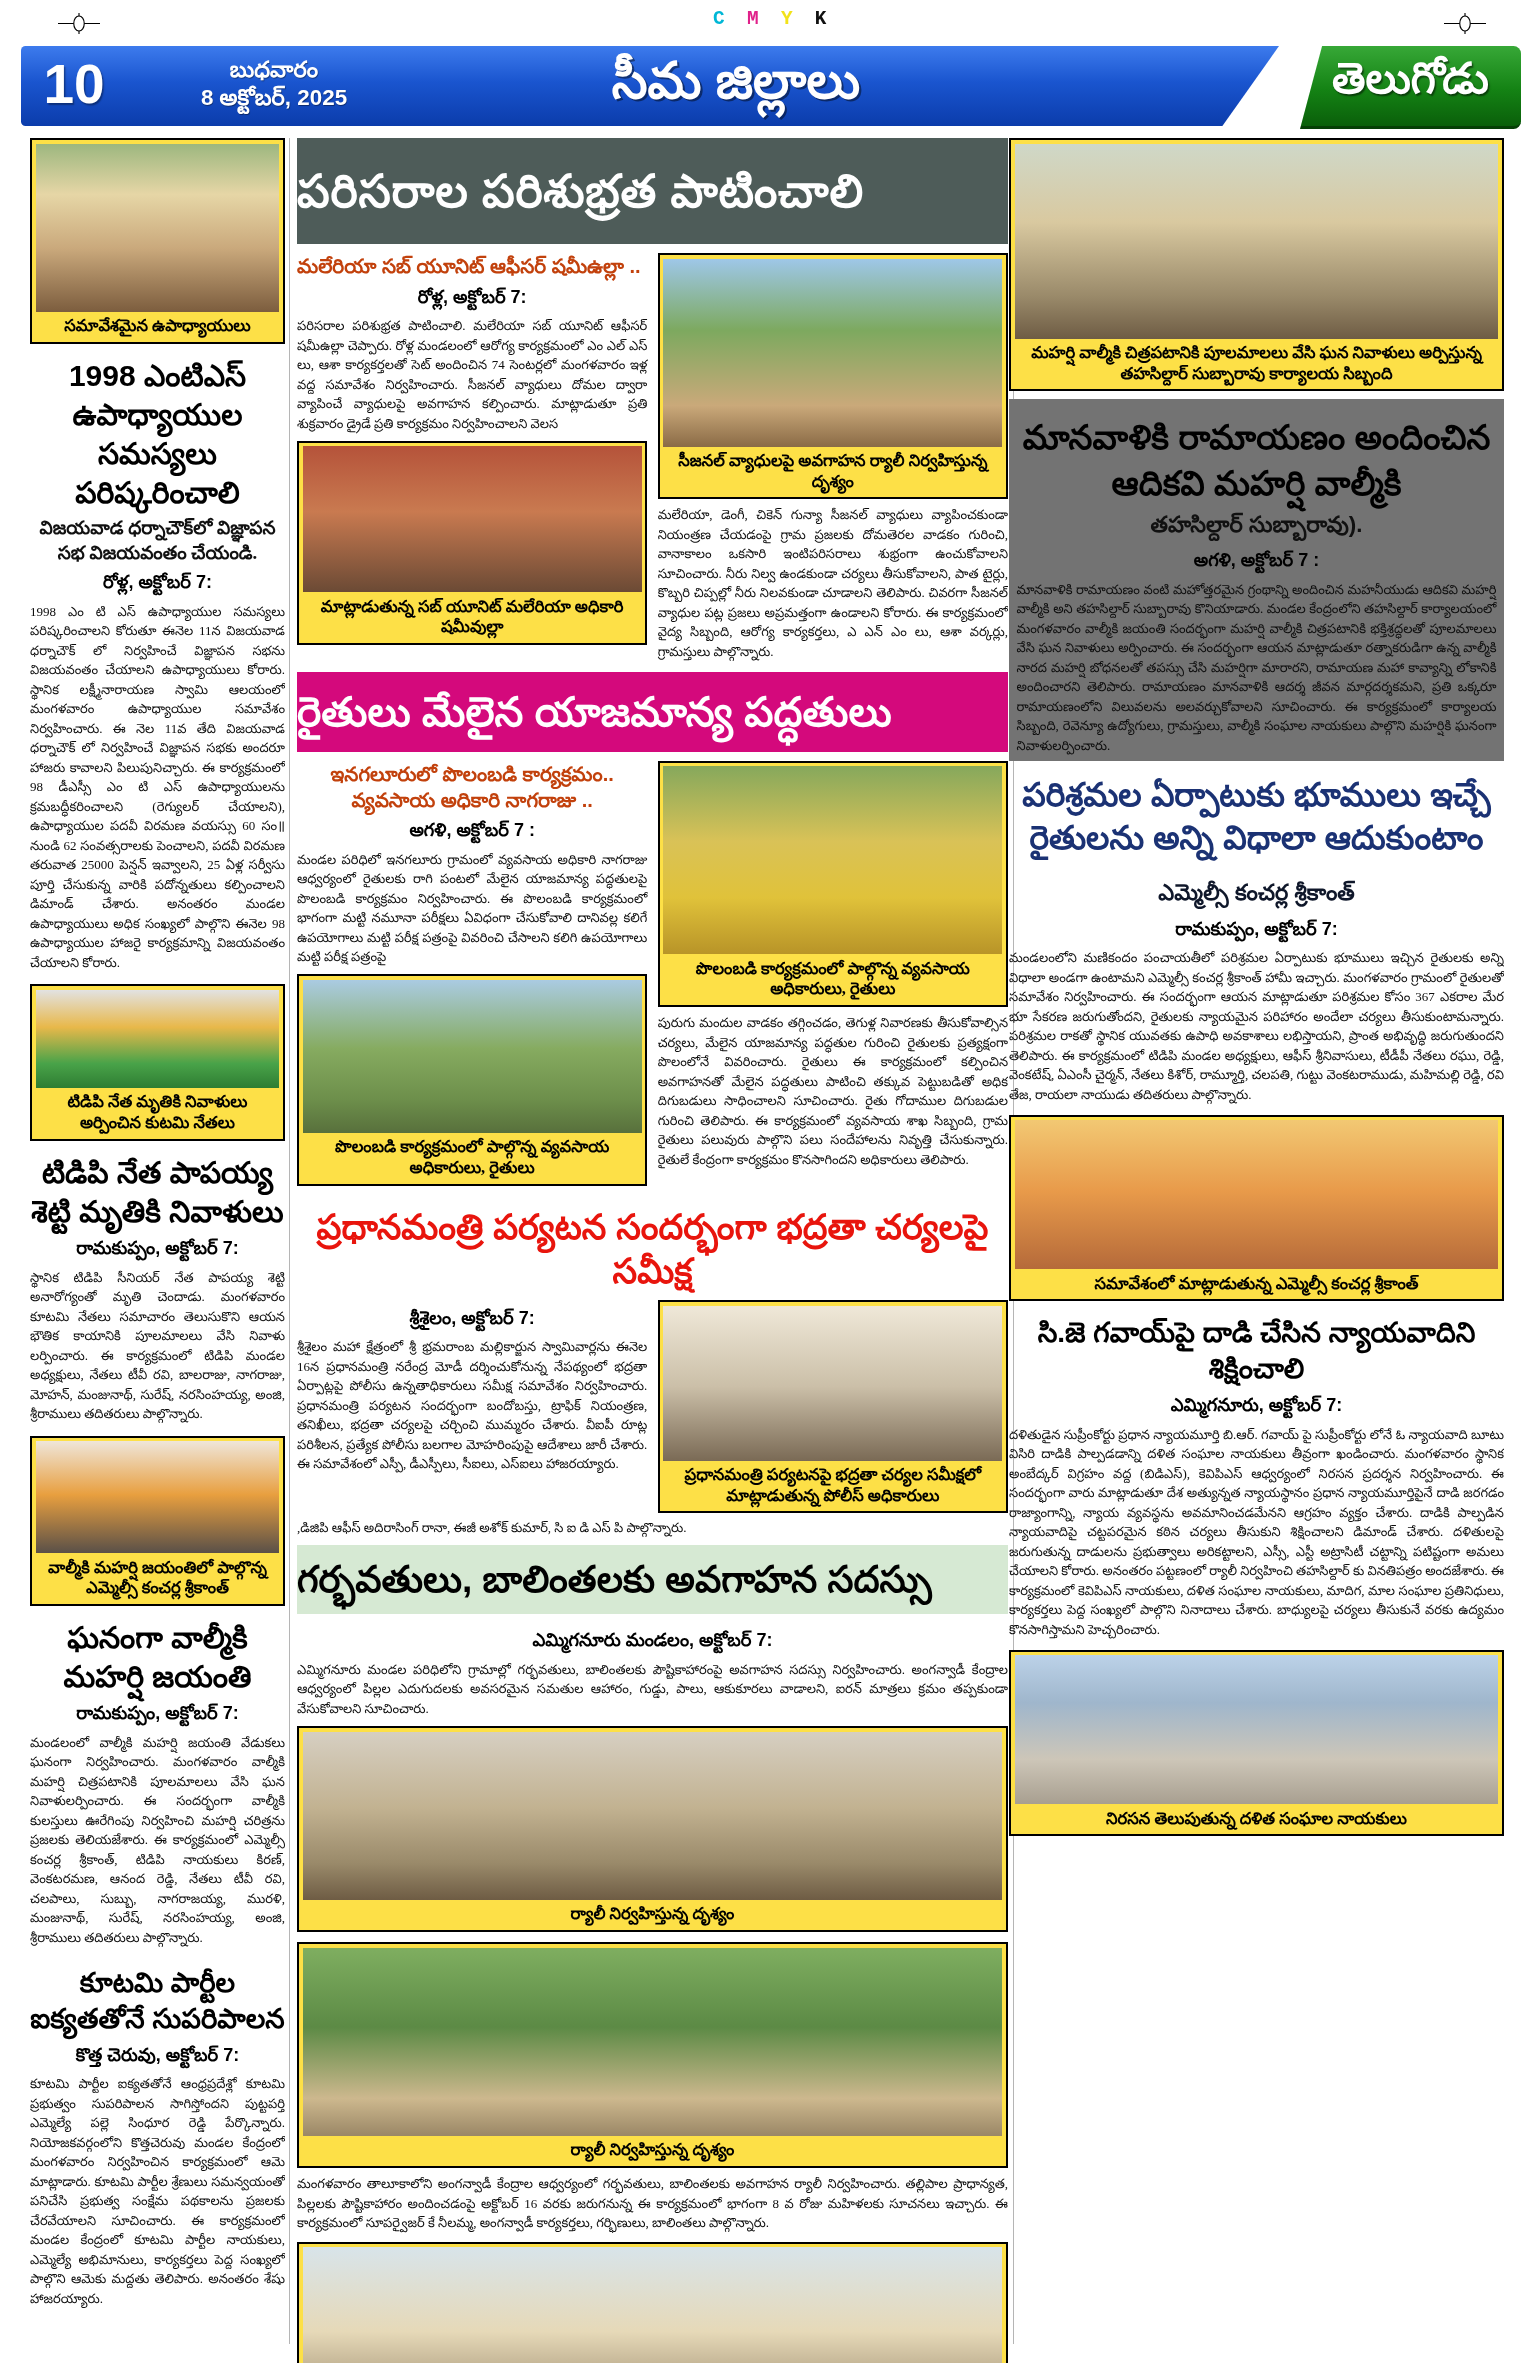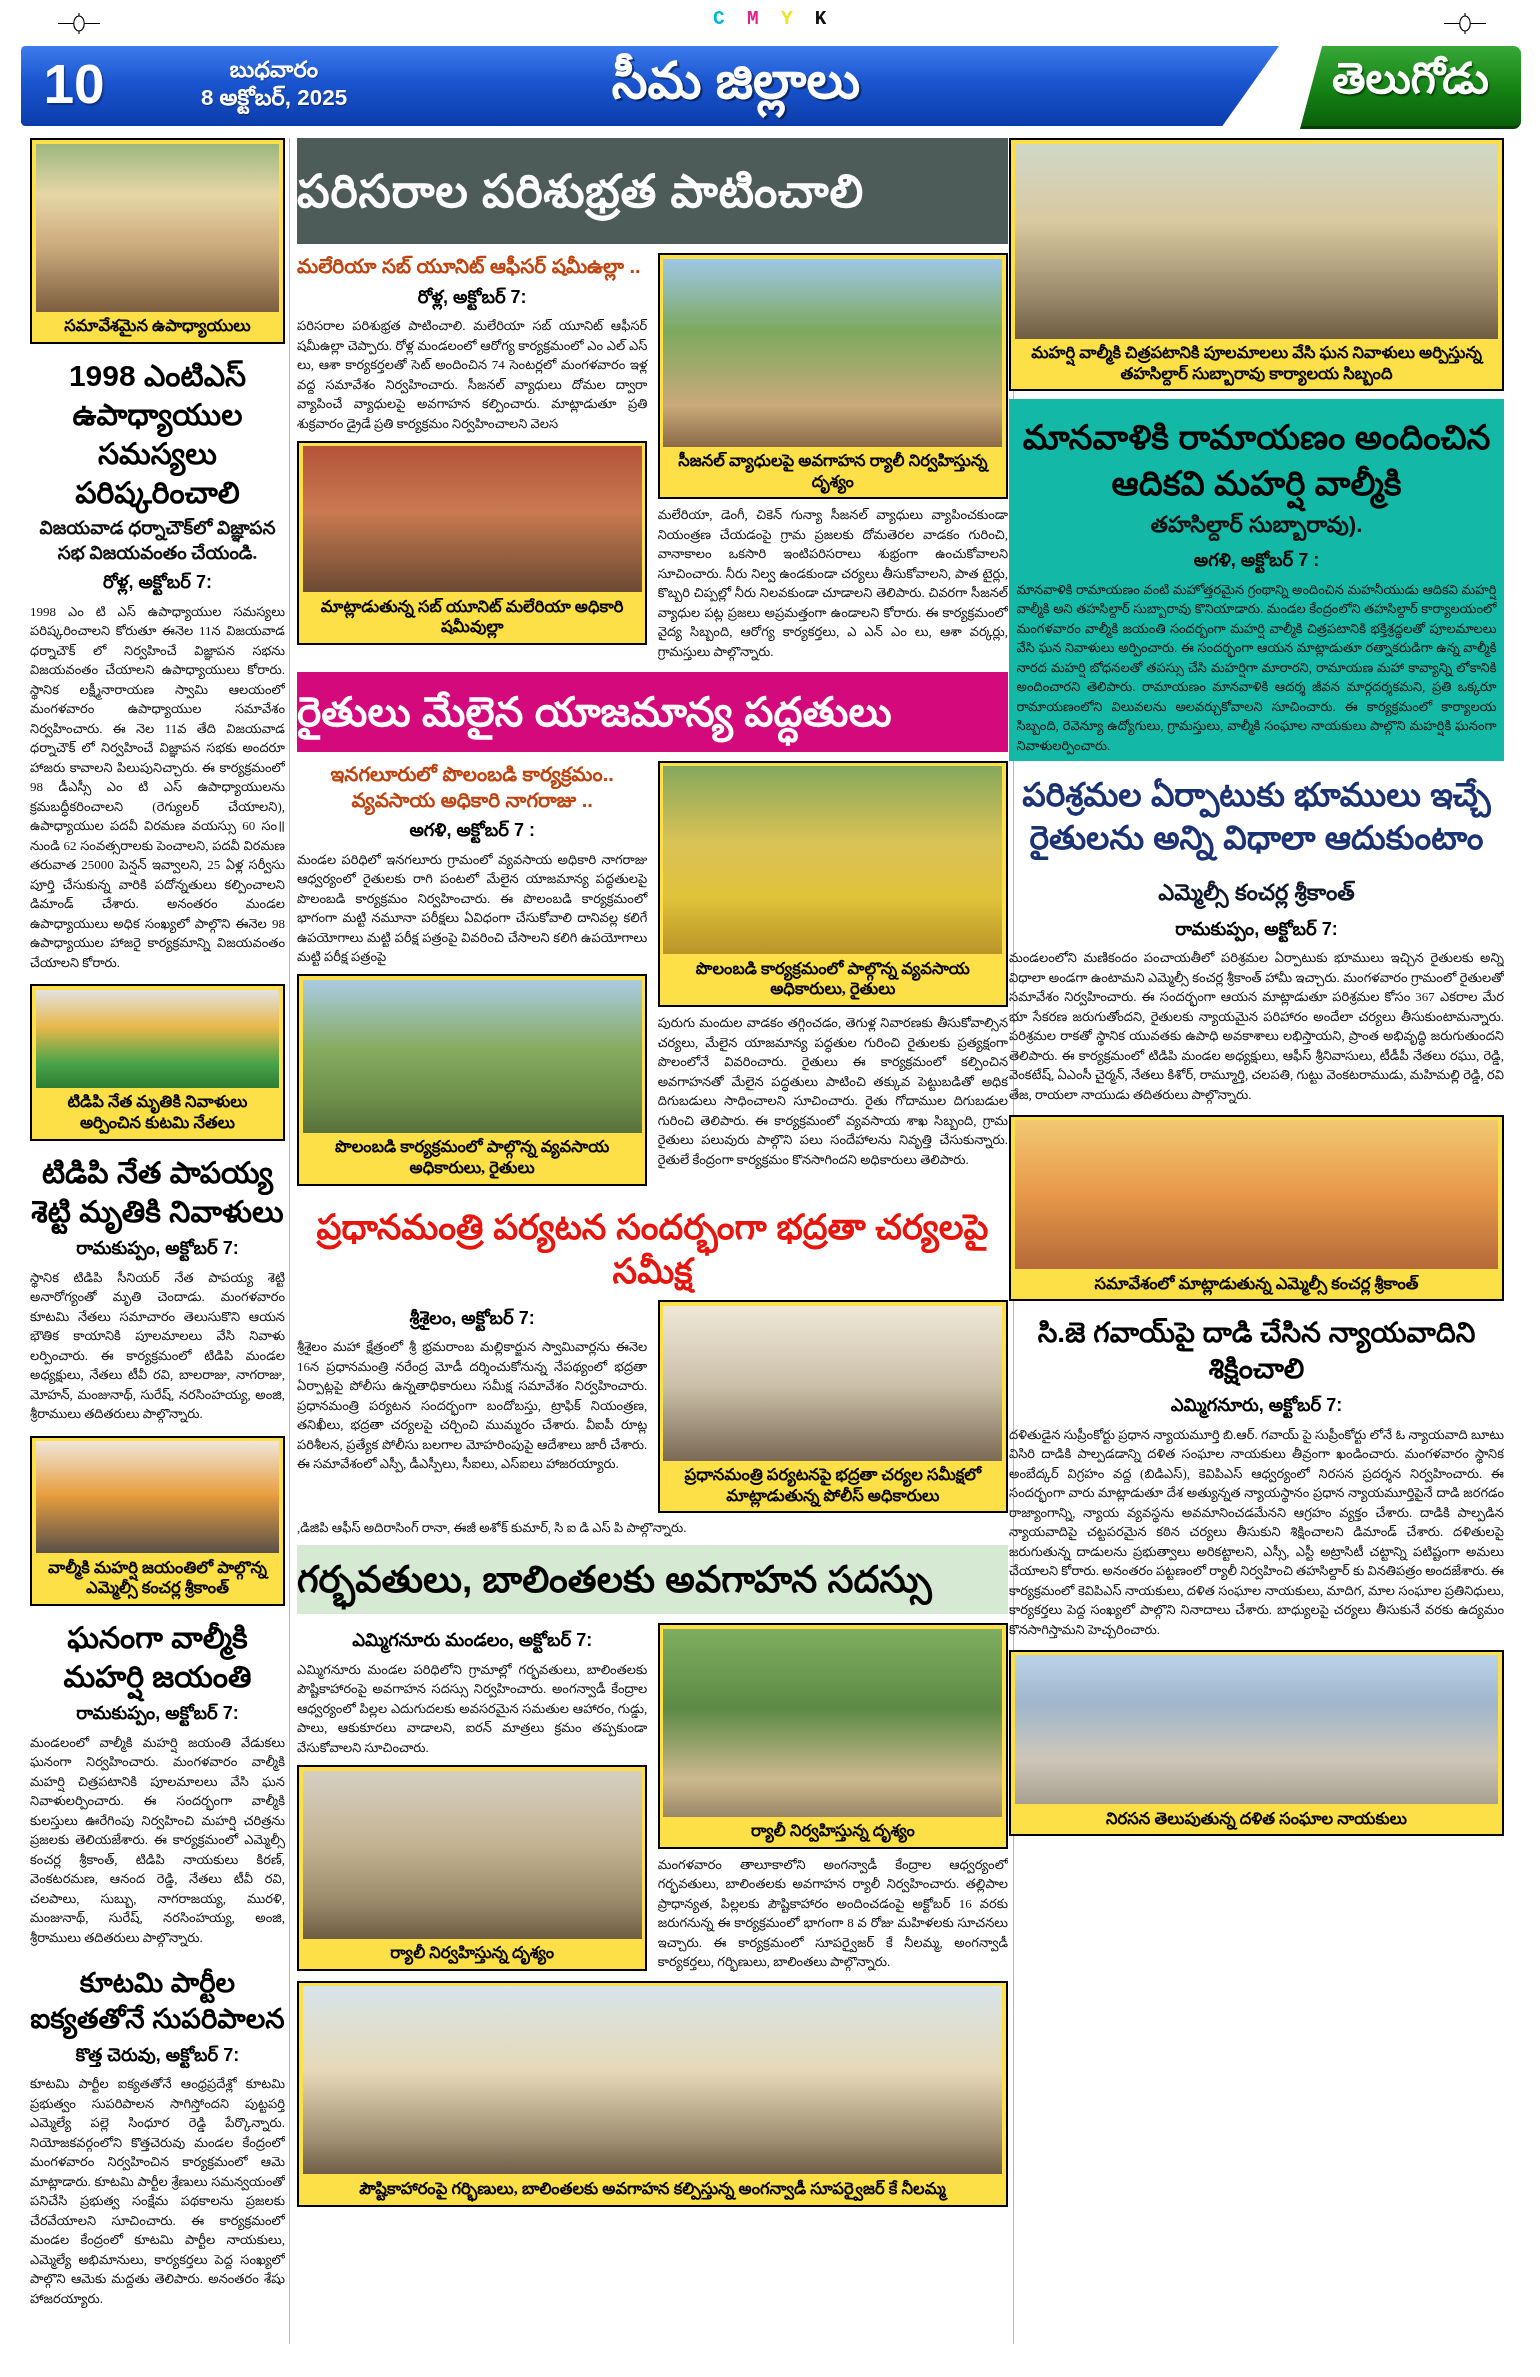--- a/index.html
+++ b/index.html
@@ -45,21 +45,21 @@
   .banner-palegreen{background:#d6e9d3;color:#000;height:69px;line-height:69px;font-size:37px;margin-top:7.5px;}
   .hl-red{color:#e8150d;font-weight:bold;font-size:35px;text-align:center;line-height:1.25;margin:19.4px 0 7.5px 0;}
   .hl-navy{color:#1b3274;font-weight:bold;font-size:33px;text-align:center;line-height:1.3;margin:13.4px 0 3px 0;}
   .hl-black-big{color:#000;font-weight:bold;font-size:34px;text-align:center;line-height:1.35;margin:10.4px 0 3px 0;}
   .hl-black-med{color:#000;font-weight:bold;font-size:28px;text-align:center;line-height:1.3;margin:13.4px 0 3px 0;}
   .centersub{font-weight:bold;font-size:22.4px;text-align:center;margin:4.5px 0;}
 
   .row2{display:flex;gap:10.4px;}
   .row2 > div{flex:1;min-width:0;}
 
-  .cream{background:#14b8a6;padding:6px 7.5px;box-sizing:border-box;}
+  .cream{background:#737373;padding:6px 7.5px;box-sizing:border-box;}
 
   
   .ph-teachers{height:168px;background:linear-gradient(180deg,#9db77f 0%,#e6d6a6 30%,#caa97c 62%,#7c5d3e 100%);}
   .ph-garland{height:98px;background:linear-gradient(180deg,#e2e2e2 0%,#e8b84a 38%,#49a349 75%,#2e7d32 100%);}
   .ph-tractor{height:112px;background:linear-gradient(180deg,#efe6da 0%,#e89f3f 48%,#5a5048 100%);}
   .ph-rally-trees{height:188px;background:linear-gradient(180deg,#9ec7e8 0%,#7da95f 38%,#caa97a 78%,#8a6b46 100%);}
   .ph-classroom{height:146px;background:linear-gradient(180deg,#b5533a 0%,#c97a50 45%,#6b4a35 100%);}
   .ph-tarp{height:188px;background:linear-gradient(180deg,#86a85c 0%,#d9c257 40%,#e0c23a 70%,#b89428 100%);}
   .ph-field{height:153px;background:linear-gradient(180deg,#aacbe2 0%,#86ab60 45%,#6d8f4b 78%,#58703c 100%);}
   .ph-conference{height:155px;background:linear-gradient(180deg,#efe8d8 0%,#cbbfa8 52%,#7a6a55 100%);}
@@ -190,21 +190,21 @@
     <div>
       <div class="photo-box">
         <div class="photo ph-conference"></div>
         <div class="caption">ప్రధానమంత్రి పర్యటనపై భద్రతా చర్యల సమీక్షలో మాట్లాడుతున్న పోలీస్ అధికారులు</div>
       </div>
     </div>
   </div>
   <div class="bodytext" style="margin-top:4.5px;">,డిజిపి ఆఫీస్ అదిరాసింగ్ రానా, ఈజీ అశోక్ కుమార్, సి ఐ డి ఎస్ పి    పాల్గొన్నారు.</div>
 
   <div class="banner banner-palegreen">గర్భవతులు, బాలింతలకు అవగాహన సదస్సు</div>
-  <div class="row2" style="margin-top:9px;">
+  <div class="row2" style="margin-top:9px;flex-direction:column;">
     <div>
       <div class="dateline">ఎమ్మిగనూరు మండలం, అక్టోబర్ 7:</div>
       <div class="bodytext">ఎమ్మిగనూరు మండల పరిధిలోని గ్రామాల్లో గర్భవతులు, బాలింతలకు పౌష్టికాహారంపై అవగాహన సదస్సు నిర్వహించారు. అంగన్వాడీ కేంద్రాల ఆధ్వర్యంలో పిల్లల ఎదుగుదలకు అవసరమైన సమతుల ఆహారం, గుడ్డు, పాలు, ఆకుకూరలు వాడాలని, ఐరన్ మాత్రలు క్రమం తప్పకుండా వేసుకోవాలని సూచించారు.</div>
       <div class="photo-box" style="margin-top:7.5px;">
         <div class="photo ph-rally-bldg"></div>
         <div class="caption">ర్యాలీ నిర్వహిస్తున్న దృశ్యం</div>
       </div>
     </div>
     <div>
       <div class="photo-box">

